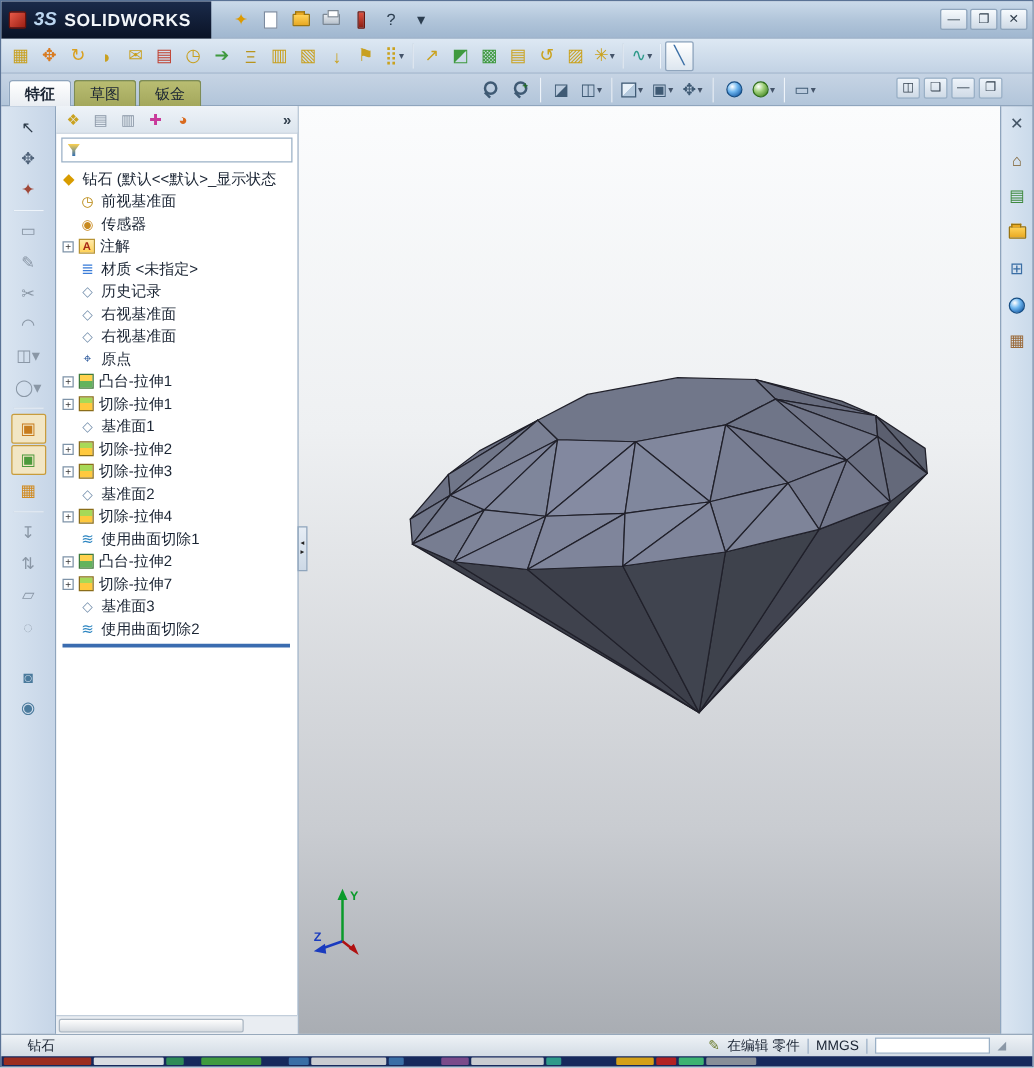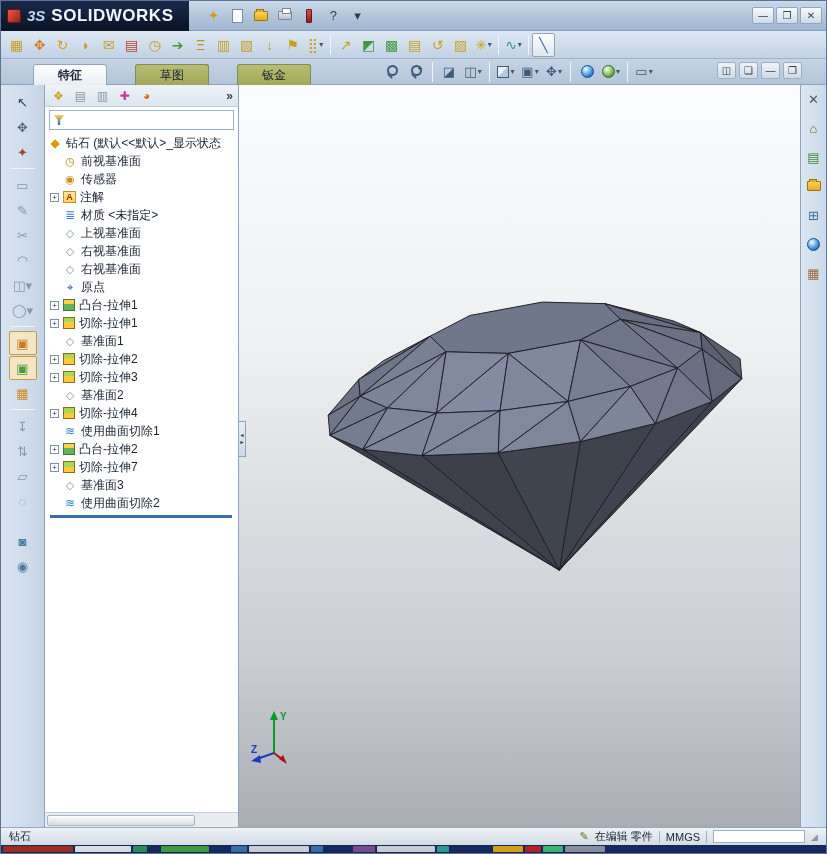--- a/index.html
+++ b/index.html
@@ -5,38 +5,38 @@
   *{margin:0;padding:0;box-sizing:border-box;}
   html,body{width:827px;height:854px;overflow:hidden;}
   body{font-family:"Liberation Sans","DejaVu Sans",sans-serif;font-size:12px;color:#1a2433;}
   .app{width:827px;height:854px;display:flex;flex-direction:column;background:#cfd8e4;border:1px solid #5a7396;overflow:hidden;}
 
   
   .titlebar{height:30px;flex:none;display:flex;align-items:center;background:linear-gradient(#cadaea,#b0c4d9 55%,#a0b7d0);border-bottom:1px solid #8aa2bd;padding-right:4px;}
   .logo{height:30px;display:flex;align-items:center;gap:6px;background:linear-gradient(#1a2a4a,#0a1326);padding:0 16px 0 6px;flex:none;}
   .app-icon-red{width:14px;height:14px;border-radius:2px;background:linear-gradient(135deg,#e85a48,#9c1f14);border:1px solid #6e120a;}
   .logo-mark{font-style:italic;font-weight:bold;color:#bcd6f0;font-size:15px;}
-  .logo-text{font-weight:bold;letter-spacing:.5px;font-size:17px;color:#f2f6fa;}
+  .logo-text{font-weight:bold;letter-spacing:.5px;font-size:14px;color:#f2f6fa;}
   .menubar{display:flex;margin-left:8px;}
   .menu-item{padding:4px 8px;cursor:default;}
   .quickbar{display:flex;align-items:center;gap:4px;margin-left:14px;}
   .qbtn{min-width:20px;height:20px;display:flex;align-items:center;justify-content:center;font-size:13px;}
   .winctl{margin-left:auto;display:flex;gap:2px;}
   .wbtn{width:22px;height:17px;display:flex;align-items:center;justify-content:center;font-size:10px;color:#33414f;background:linear-gradient(#f6fafd,#cfdae6);border:1px solid #8fa5bc;border-radius:2px;}
 
   
   .toolbar{height:28px;flex:none;display:flex;align-items:center;padding:0 4px;background:linear-gradient(#dde8f3,#c2d2e4);border-bottom:1px solid #9db2ca;}
   .tbtn{min-width:23px;height:24px;display:flex;align-items:center;justify-content:center;font-size:14px;border:1px solid transparent;border-radius:2px;}
   .tbtn .dd{font-size:8px;color:#44546a;margin-left:1px;}
   .tbtn.boxed{background:linear-gradient(#ffffff,#dde6ef);border-color:#8fa5bd;}
   .tsep{width:1px;height:20px;background:#9cb0c6;border-right:1px solid #eef4fa;margin:0 3px;flex:none;}
 
   
   .tabrow{position:relative;height:26px;flex:none;background:linear-gradient(#c6d4e4,#b2c5da);border-bottom:1px solid #8fa5bd;display:flex;align-items:flex-end;padding-left:6px;}
-  .tab{padding:3px 24px;margin-right:2px;border:1px solid #7d8c58;border-bottom:none;border-radius:3px 3px 0 0;background:linear-gradient(#b9bd72,#a3a75c);margin-left:26px;}
+  .tab{padding:3px 12px;margin-right:2px;border:1px solid #7d8c58;border-bottom:none;border-radius:3px 3px 0 0;background:linear-gradient(#b9bd72,#a3a75c);}
   .tab.active{background:linear-gradient(#ffffff,#e9edf2);border-color:#8fa5bd;font-weight:bold;}
   .headsup{position:absolute;left:380px;top:2px;display:flex;align-items:center;gap:2px;}
   .hbtn{min-width:22px;height:21px;display:flex;align-items:center;justify-content:center;font-size:13px;color:#3f5a74;border-radius:2px;}
   .hbtn .dd{font-size:8px;color:#44546a;margin-left:1px;}
   .docctl{position:absolute;right:24px;top:3px;display:flex;gap:3px;}
   .dbtn{width:19px;height:17px;display:flex;align-items:center;justify-content:center;font-size:10px;color:#33414f;background:linear-gradient(#eef4fa,#cfdae6);border:1px solid #9ab0c6;border-radius:2px;}
 
   
   .main{flex:1;display:flex;min-height:0;}
   .sidebar{width:44px;flex:none;background:linear-gradient(90deg,#dae5f1,#c6d5e7);border-right:1px solid #8fa5bd;display:flex;flex-direction:column;align-items:center;padding-top:5px;gap:1px;}
@@ -76,21 +76,21 @@
   
   .viewport{flex:1;position:relative;background:linear-gradient(180deg,#fbfcfd 0%,#eef0f2 35%,#c9ccd1 78%,#a9adb3 100%);overflow:hidden;min-width:0;}
   .viewport svg.model{position:absolute;inset:0;}
   .triad{position:absolute;left:10px;bottom:58px;}
 
   
   .taskpane{width:26px;flex:none;background:linear-gradient(90deg,#dbe6f2,#cadaea);border-left:1px solid #8fa5bd;display:flex;flex-direction:column;align-items:center;padding-top:4px;gap:9px;}
   .tpbtn{width:20px;height:20px;display:flex;align-items:center;justify-content:center;font-size:13px;}
 
   
-  .statusbar{height:18px;flex:none;display:flex;align-items:center;gap:6px;background:linear-gradient(#eef2f6,#d3dce5);border-top:1px solid #97a9bc;padding:0 8px;font-size:11px;}
+  .statusbar{height:18px;flex:none;display:flex;align-items:center;gap:6px;background:linear-gradient(#eef2f6,#d3dce5);border-top:1px solid #97a9bc;padding:0 21px;font-size:11px;}
   .sb-spacer{flex:1;}
   .sb-box{width:92px;height:13px;background:#fff;border:1px solid #9ab0c6;}
   .sb-sep{width:1px;height:12px;background:#9cb0c6;}
   .oswrap{height:8px;flex:none;background:#16295c;display:flex;gap:2px;padding:1px 2px;align-items:stretch;overflow:hidden;}
   .osseg{border-radius:1px;flex:none;}
 
   
   .mi-page{width:11px;height:14px;background:#fff;border:1px solid #7a8aa0;}
   .mi-folder{width:14px;height:10px;background:linear-gradient(#ffd257,#e8a923);border:1px solid #9a7410;border-radius:1px;position:relative;}
   .mi-folder::before{content:"";position:absolute;top:-3px;left:1px;width:6px;height:2px;background:#e8a923;border:1px solid #9a7410;border-bottom:none;}
@@ -269,21 +269,21 @@
             <span class="lbl">注解</span>
           </div>
           <div class="trow child">
             <span class="exp-space"></span>
             <span class="ti ti-material">≣</span>
             <span class="lbl">材质 &lt;未指定&gt;</span>
           </div>
           <div class="trow child">
             <span class="exp-space"></span>
             <span class="ti ti-plane">◇</span>
-            <span class="lbl">上视基准面</span>
+            <span class="lbl">历史记录</span>
           </div>
           <div class="trow child">
             <span class="exp-space"></span>
             <span class="ti ti-plane">◇</span>
             <span class="lbl">右视基准面</span>
           </div>
           <div class="trow child">
             <span class="exp-space"></span>
             <span class="ti ti-plane">◇</span>
             <span class="lbl">右视基准面</span>

